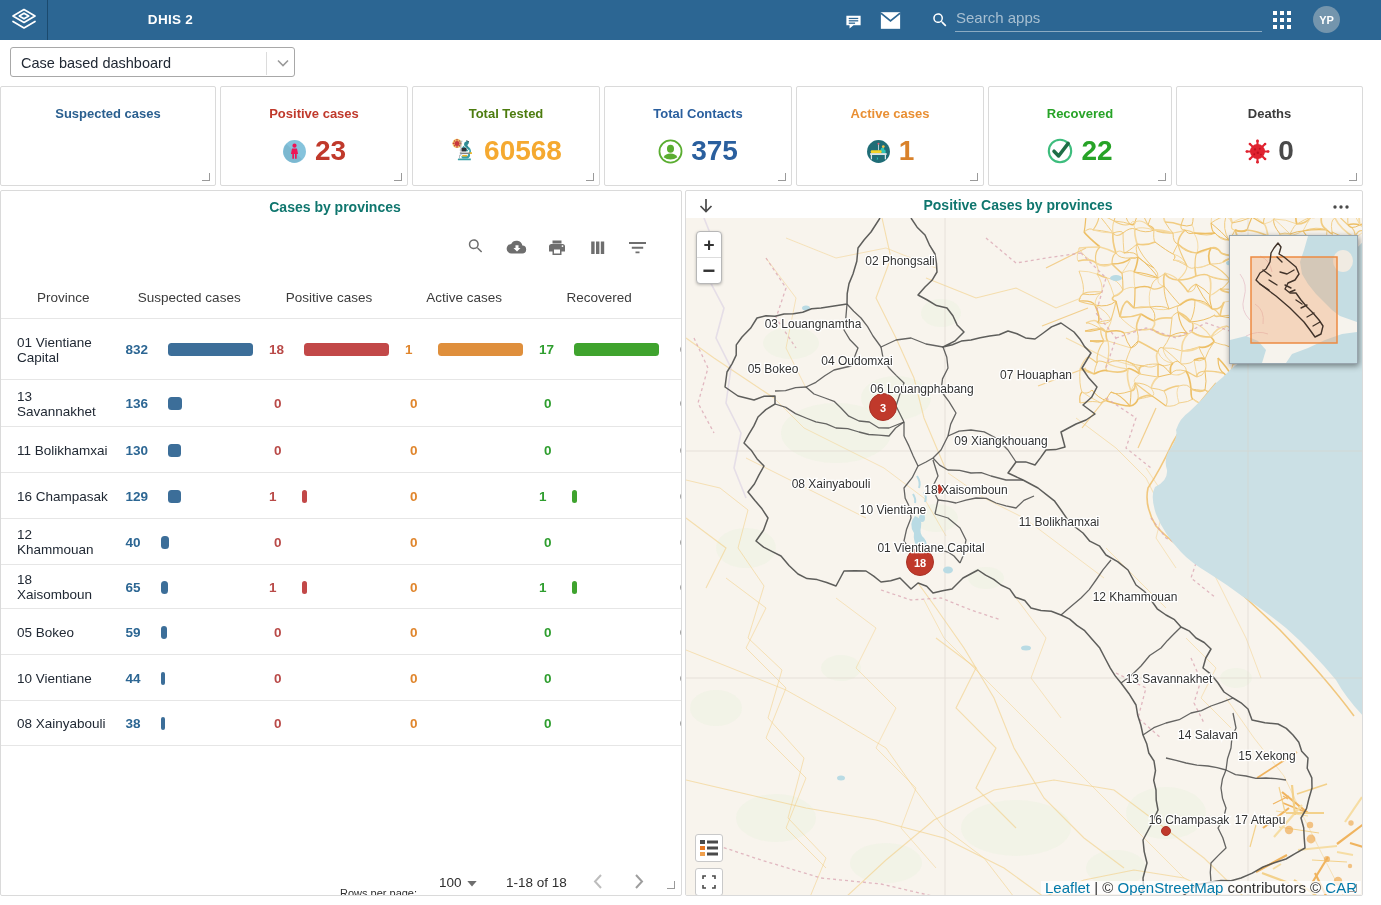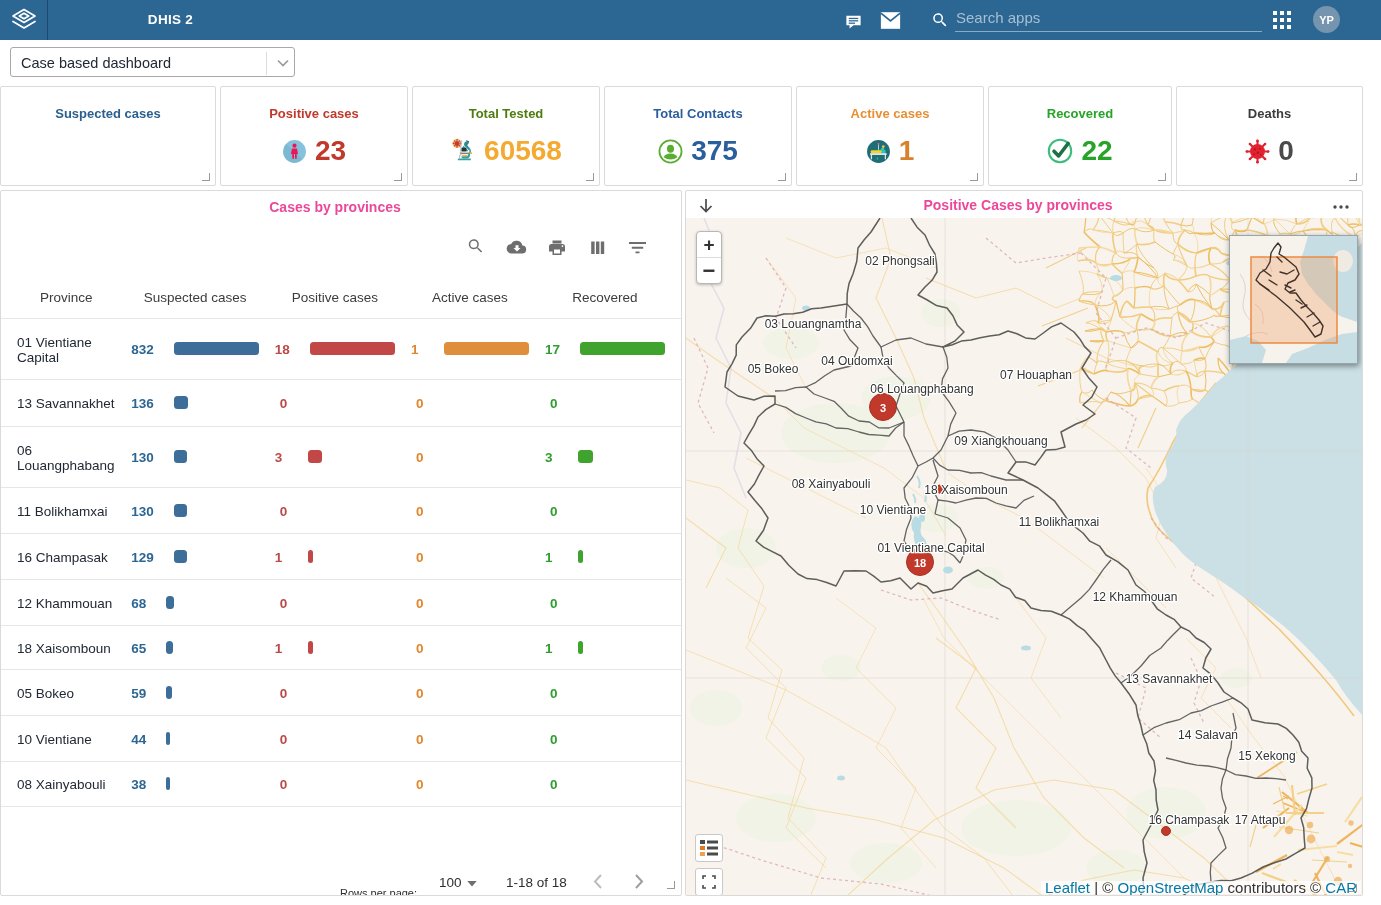--- a/index.html
+++ b/index.html
@@ -16,27 +16,27 @@
 .selbox{position:absolute;left:10px;top:47px;width:285px;height:30px;border:1px solid #a8a8a8;border-radius:3px;background:#fff}
 .selbox .txt{position:absolute;left:10px;top:7px;font-size:14.5px;color:#212934}
 .selbox .div{position:absolute;left:255px;top:4px;width:1px;height:23px;background:#dcdcdc}
 
 .card{position:absolute;top:86px;height:100px;background:#fff;border:1px solid #dadada;border-radius:2px}
 .card .t{position:absolute;top:19px;left:0;right:0;text-align:center;font-size:13px;font-weight:bold}
 .card .v{position:absolute;top:36px;left:0;right:0;height:56px;display:flex;align-items:center;justify-content:center;gap:8px;font-size:28px;font-weight:bold}
 .rsz{position:absolute;right:5px;bottom:4px;width:8px;height:8px;border-right:1.5px solid #9a9a9a;border-bottom:1.5px solid #9a9a9a}
 
 .panel{position:absolute;top:190px;background:#fff;border:1px solid #dadada;border-radius:2px}
-.ptitle{position:absolute;top:8px;left:0;right:12px;text-align:center;font-weight:bold;font-size:14px;color:#ec4899}
+.ptitle{position:absolute;top:8px;left:0;right:12px;text-align:center;font-weight:bold;font-size:14px;color:#0f766e}
 
 table.tbl{position:absolute;left:0;top:87px;width:740px;border-collapse:collapse;font-size:13.5px;color:#212934}
 table.tbl th{font-weight:normal;text-align:center;padding:0 0 0 16px;height:39px;border-bottom:1px solid #e6e6e6;color:#3c3c3c}
 table.tbl td{padding:2px 0 0 16px;border-bottom:1px solid #e6e6e6}
 .num{font-weight:bold}
-.cellbar{display:flex;gap:20px}
+.cellbar{display:flex;align-items:center;gap:20px}
 .cellbar .num{min-width:13px}
 .bar{height:13px;border-radius:3.5px}
 .c-blue{color:#2c6693}.c-red{color:#b94a48}.c-or{color:#e0862d}.c-grn{color:#2f9e2f}
 .b-blue{background:#3c6e99}.b-red{background:#c24848}.b-or{background:#df8f3c}.b-grn{background:#3fa32e}
 .pag{position:absolute;top:680px;left:0;width:679px;height:24px;font-size:13.5px;color:#2e2e2e}
 </style></head><body>
 
 <div class="hdr">
  <div class="logo">
   <svg width="30" height="26" viewBox="0 0 30 26">
@@ -303,43 +303,20 @@
             <div class="cellbar">
               <span class="num c-blue">136</span>
               <div class="bar b-blue" style="width:14px"></div>
             </div>
           </td>
           <td><span class="num c-red" style="padding-left:5px">0</span></td>
           <td><span class="num c-or" style="padding-left:5px">0</span></td>
           <td><span class="num c-grn" style="padding-left:5px">0</span></td>
           <td><span class="num" style="color:#3a3a3a;padding-left:5px">0</span></td>
         </tr>
-<tr style="height:61px">
-          <td style="color:#212934">06<br>Louangphabang</td>
-          <td>
-            <div class="cellbar">
-              <span class="num c-blue">130</span>
-              <div class="bar b-blue" style="width:13px"></div>
-            </div>
-          </td>
-          <td>
-            <div class="cellbar">
-              <span class="num c-red">3</span>
-              <div class="bar b-red" style="width:14px"></div>
-            </div>
-          </td>
-          <td><span class="num c-or" style="padding-left:5px">0</span></td>
-          <td>
-            <div class="cellbar">
-              <span class="num c-grn">3</span>
-              <div class="bar b-grn" style="width:15px"></div>
-            </div>
-          </td>
-          <td><span class="num" style="color:#3a3a3a;padding-left:5px">0</span></td>
-        </tr>
 <tr style="height:46px">
           <td style="color:#212934">11 Bolikhamxai</td>
           <td>
             <div class="cellbar">
               <span class="num c-blue">130</span>
               <div class="bar b-blue" style="width:13px"></div>
             </div>
           </td>
           <td><span class="num c-red" style="padding-left:5px">0</span></td>
           <td><span class="num c-or" style="padding-left:5px">0</span></td>
@@ -366,21 +343,21 @@
               <span class="num c-grn">1</span>
               <div class="bar b-grn" style="width:5px"></div>
             </div>
           </td>
           <td><span class="num" style="color:#3a3a3a;padding-left:5px">0</span></td>
         </tr>
 <tr style="height:46px">
           <td style="color:#212934">12 Khammouan</td>
           <td>
             <div class="cellbar">
-              <span class="num c-blue">68</span>
+              <span class="num c-blue">40</span>
               <div class="bar b-blue" style="width:8px"></div>
             </div>
           </td>
           <td><span class="num c-red" style="padding-left:5px">0</span></td>
           <td><span class="num c-or" style="padding-left:5px">0</span></td>
           <td><span class="num c-grn" style="padding-left:5px">0</span></td>
           <td><span class="num" style="color:#3a3a3a;padding-left:5px">0</span></td>
         </tr>
 <tr style="height:44px">
           <td style="color:#212934">18 Xaisomboun</td>

